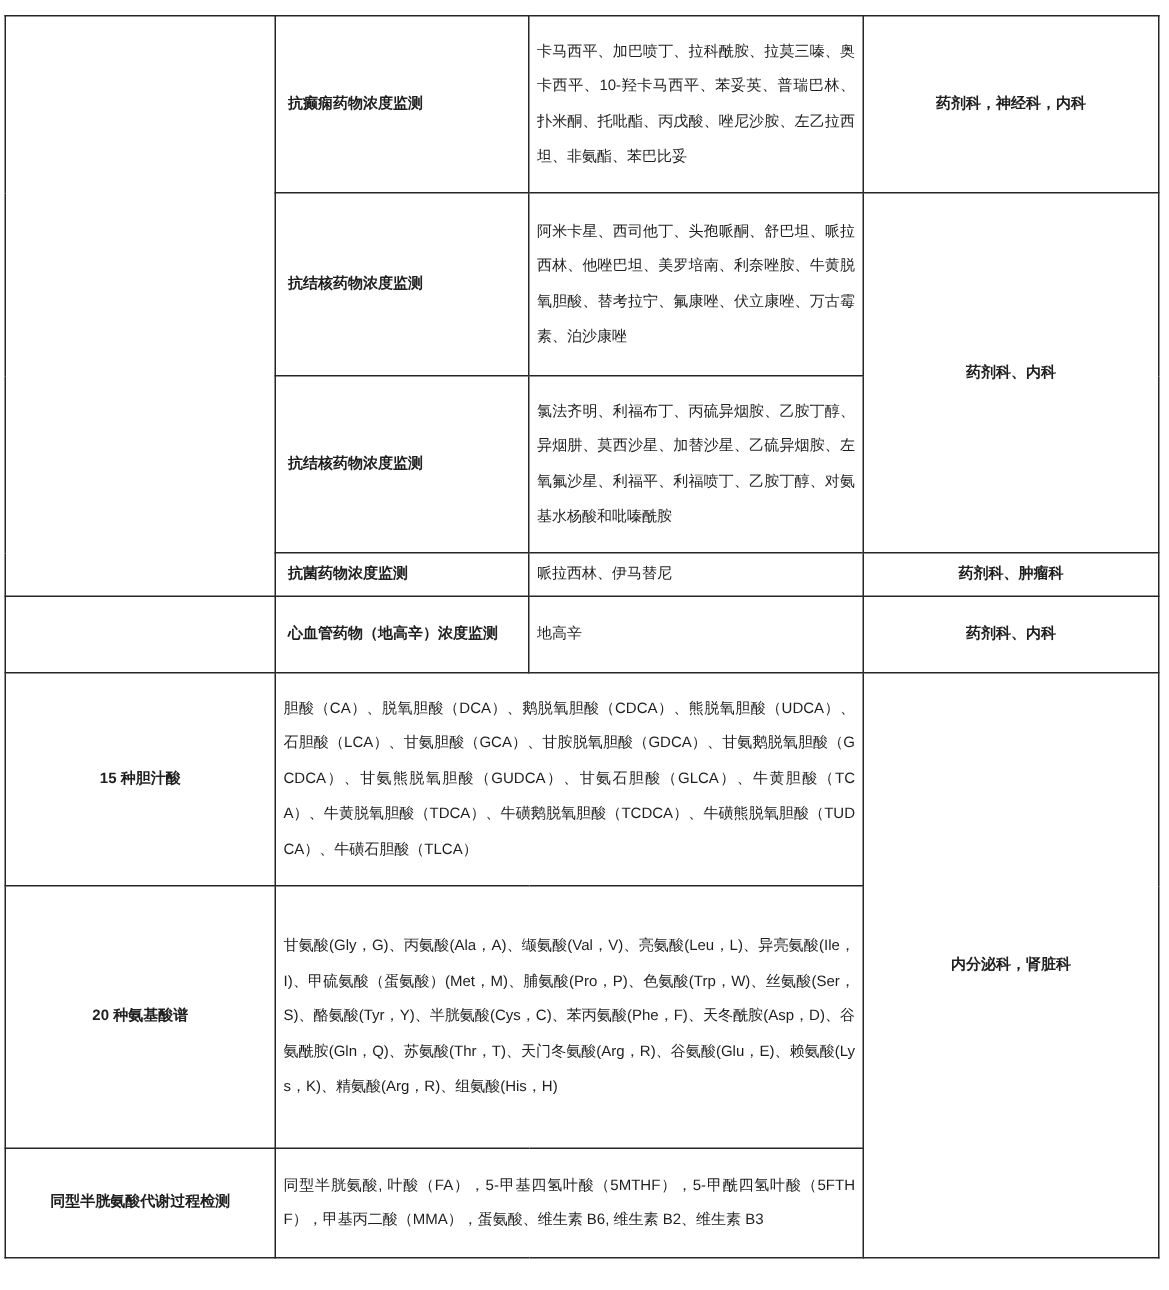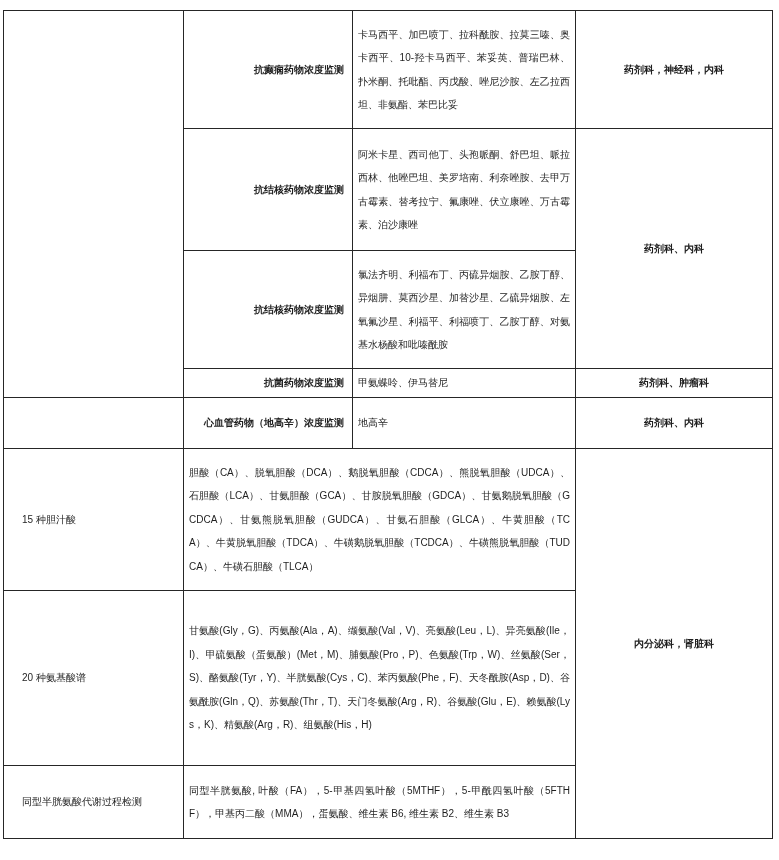--- a/index.html
+++ b/index.html
@@ -29,25 +29,26 @@
     font-size: 10px;
     line-height: 23.5px;
     vertical-align: middle;
     padding: 2px 5px;
     overflow: hidden;
     word-break: break-all;
     margin-left: 24px;
   }
   td.cat {
     font-weight: bold;
-    text-align: right;
+    text-align: left;
     padding: 2px 8px;
   }
   td.cat-left {
-    font-weight: normal;
+    font-weight: bold;
+    text-align: center;
     padding: 14px 18px;
   }
   td.drugs {
     text-align: justify;
   }
   td.dept {
     text-align: center;
     font-weight: bold;
   }
   td.empty-cell {
@@ -73,32 +74,32 @@
 
       <tr style="height:118px">
         <td class="empty-cell" rowspan="4"></td>
         <td class="cat">抗癫痫药物浓度监测</td>
         <td class="drugs">卡马西平、加巴喷丁、拉科酰胺、拉莫三嗪、奥卡西平、10-羟卡马西平、苯妥英、普瑞巴林、扑米酮、托吡酯、丙戊酸、唑尼沙胺、左乙拉西坦、非氨酯、苯巴比妥</td>
         <td class="dept">药剂科，神经科，内科</td>
       </tr>
 
       <tr style="height:122px">
         <td class="cat">抗结核药物浓度监测</td>
-        <td class="drugs">阿米卡星、西司他丁、头孢哌酮、舒巴坦、哌拉西林、他唑巴坦、美罗培南、利奈唑胺、去甲万古霉素、替考拉宁、氟康唑、伏立康唑、万古霉素、泊沙康唑</td>
+        <td class="drugs">阿米卡星、西司他丁、头孢哌酮、舒巴坦、哌拉西林、他唑巴坦、美罗培南、利奈唑胺、牛黄脱氧胆酸、替考拉宁、氟康唑、伏立康唑、万古霉素、泊沙康唑</td>
         <td class="dept" rowspan="2">药剂科、内科</td>
       </tr>
 
       <tr style="height:118px">
         <td class="cat">抗结核药物浓度监测</td>
         <td class="drugs">氯法齐明、利福布丁、丙硫异烟胺、乙胺丁醇、异烟肼、莫西沙星、加替沙星、乙硫异烟胺、左氧氟沙星、利福平、利福喷丁、乙胺丁醇、对氨基水杨酸和吡嗪酰胺</td>
       </tr>
 
       <tr style="height:29px">
         <td class="cat">抗菌药物浓度监测</td>
-        <td class="drugs">甲氨蝶呤、伊马替尼</td>
+        <td class="drugs">哌拉西林、伊马替尼</td>
         <td class="dept">药剂科、肿瘤科</td>
       </tr>
 
       <tr style="height:51px">
         <td class="empty-cell"></td>
         <td class="cat">心血管药物（地高辛）浓度监测</td>
         <td class="drugs">地高辛</td>
         <td class="dept">药剂科、内科</td>
       </tr>
 

